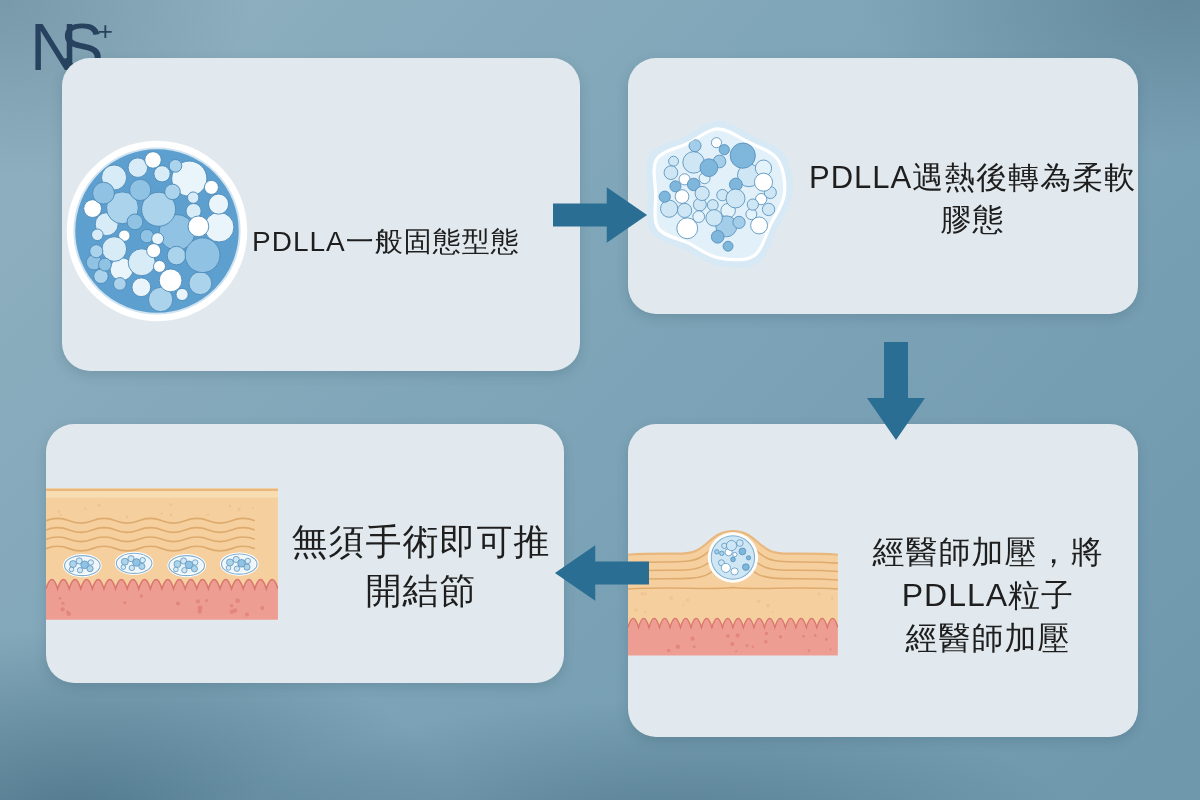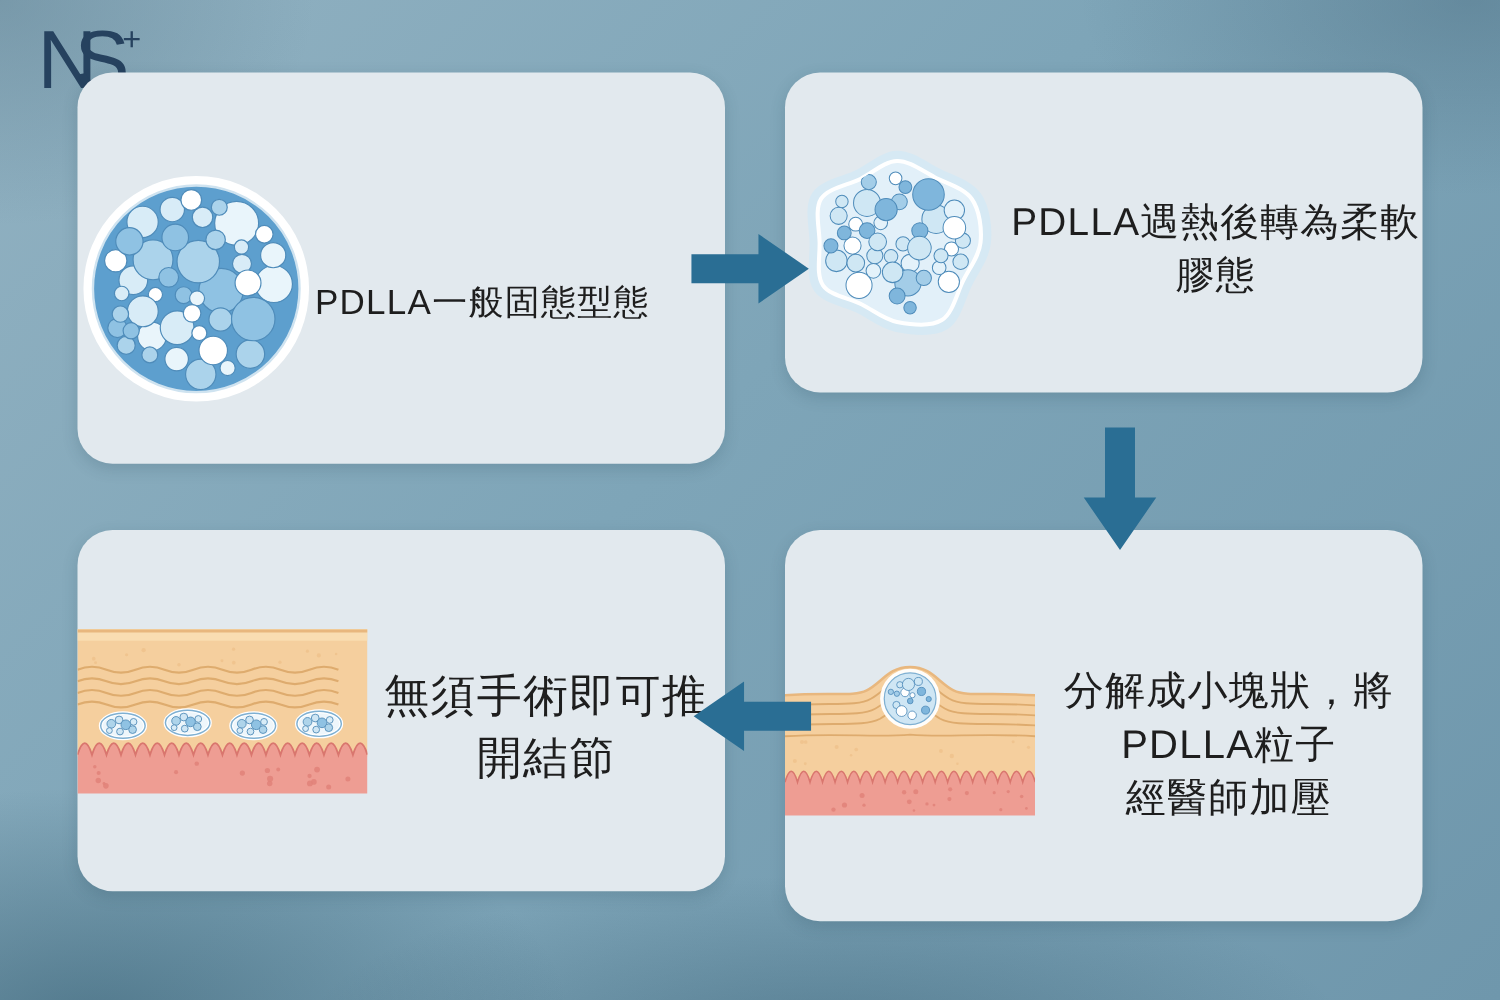--- a/index.html
+++ b/index.html
@@ -18,21 +18,21 @@
   .logo-n{font-size:66px;}
   .logo-s{font-size:66px;margin-left:-18px;}
   .logo-plus{font-size:26px;transform:translateY(-30px);margin-left:-6px;}
   .card{
     position:absolute;background:#e2e9ee;border-radius:28px;
     box-shadow:0 4px 12px rgba(35,65,85,.18);
     display:flex;flex-direction:row;align-items:center;box-sizing:border-box;
   }
   .card1{left:62px;top:58px;width:518px;height:313px;padding-top:32px;}
   .card2{left:628px;top:58px;width:510px;height:256px;padding-top:16px;}
-  .card3{left:62px;top:424px;width:518px;height:289px;}
+  .card3{left:46px;top:424px;width:518px;height:259px;}
   .card4{left:628px;top:424px;width:510px;height:313px;padding-top:16px;}
   .caption{color:#1e1e1e;text-align:center;font-weight:500;letter-spacing:1px;line-height:1.35;}
   .card1 .caption{font-size:28px;margin-top:22px;}
   .card2 .caption{font-size:31px;margin-top:10px;}
   .card3 .caption{font-size:36px;margin-top:26px;}
   .card4 .caption{font-size:32px;margin-top:14px;}
   .arrow{position:absolute;}
   .arrow-right{left:553px;top:184px;}
   .arrow-down{left:864px;top:340px;}
   .arrow-left{left:553px;top:542px;}
@@ -218,21 +218,21 @@
           <circle cx="156.8" cy="161.4" r="3.0" fill="#e08279" fill-opacity="0.85"></circle>
           <circle cx="267.6" cy="161.3" r="1.9" fill="#e08279" fill-opacity="0.85"></circle>
           <circle cx="170.2" cy="176.1" r="2.0" fill="#e08279" fill-opacity="0.85"></circle>
           <circle cx="250.8" cy="162.6" r="1.9" fill="#e08279" fill-opacity="0.85"></circle>
           <circle cx="198.0" cy="158.6" r="2.5" fill="#e08279" fill-opacity="0.85"></circle>
           <circle cx="289.4" cy="181.5" r="1.6" fill="#e08279" fill-opacity="0.85"></circle>
           <circle cx="92.4" cy="166.0" r="3.0" fill="#e08279" fill-opacity="0.85"></circle>
         </g>
     </svg>
     <div class="caption">
-      <div>分解成小塊狀，將PDLLA粒子</div>
+      <div>經醫師加壓，將PDLLA粒子</div>
       <div>經醫師加壓</div>
     </div>
   </div>
 
   <div class="card card3">
     <svg class="illus" viewBox="0 0 300 170" width="300" height="170">
       <defs>
         <g id="particle-cluster">
           <ellipse cx="0" cy="0" rx="23" ry="13" fill="#eef6fb" stroke="#ffffff" stroke-width="4"></ellipse>
           <ellipse cx="0" cy="0" rx="23" ry="13" fill="none" stroke="#7fb0d2" stroke-width="1.5"></ellipse>

